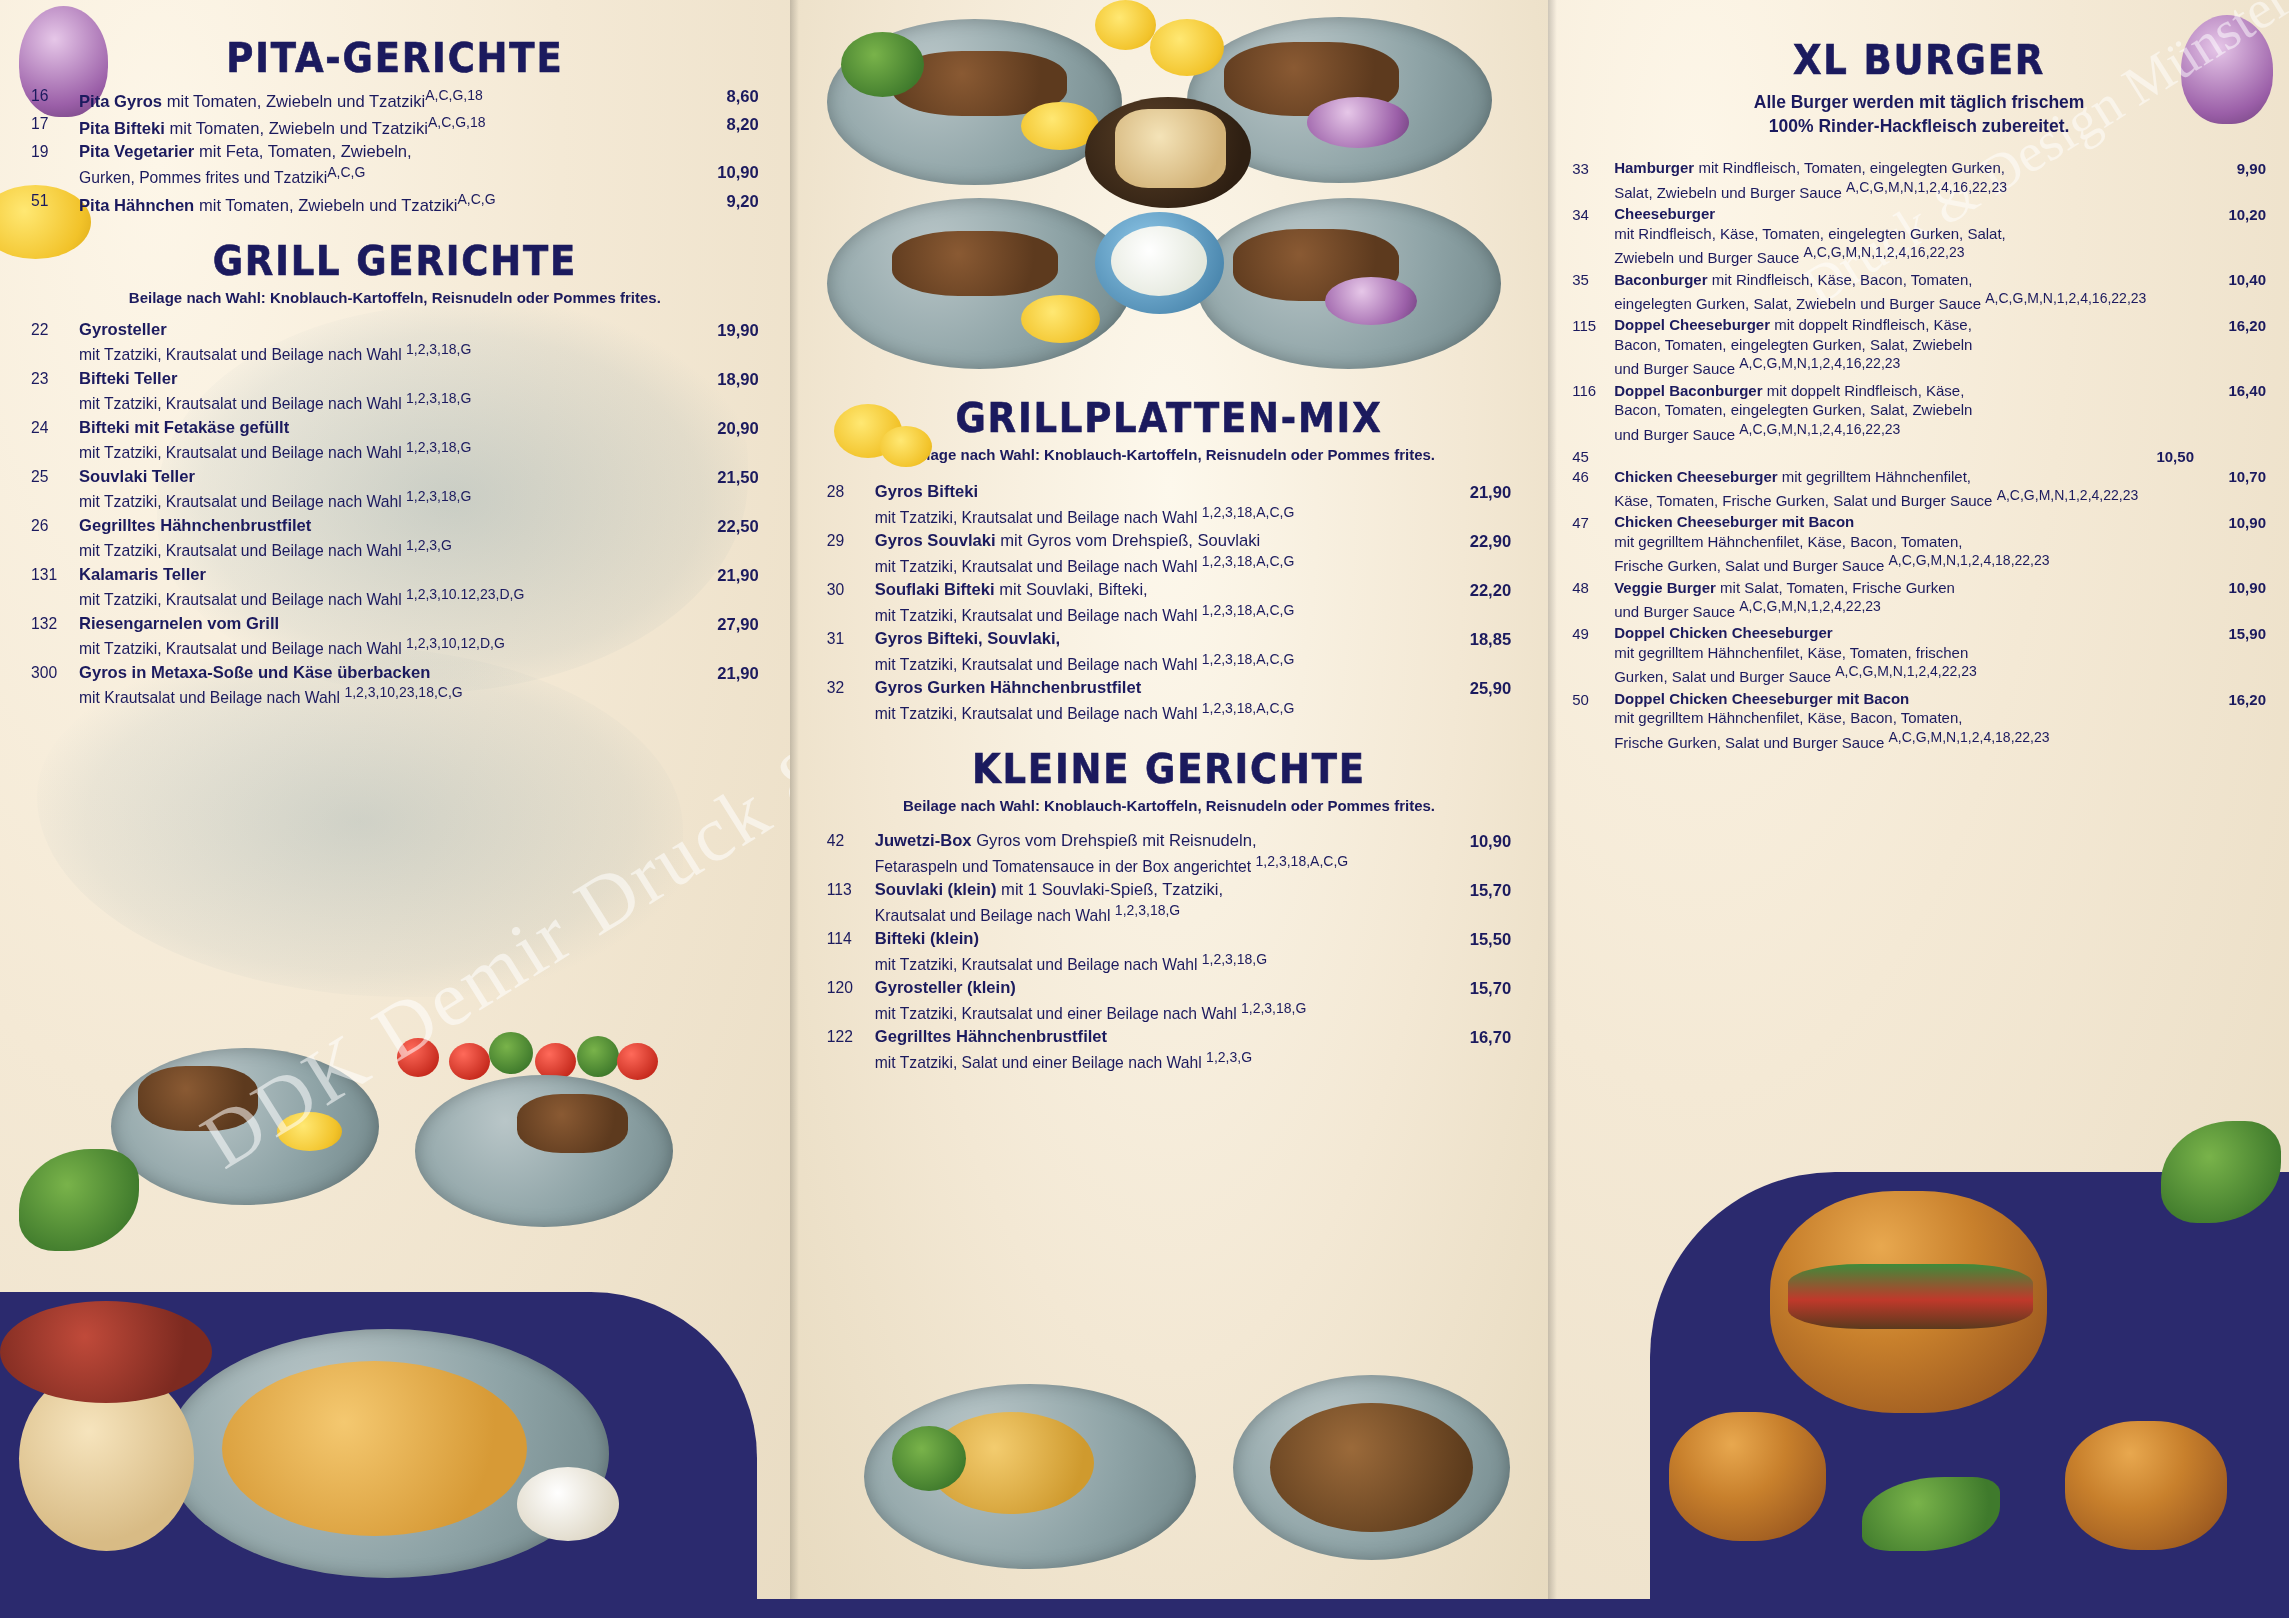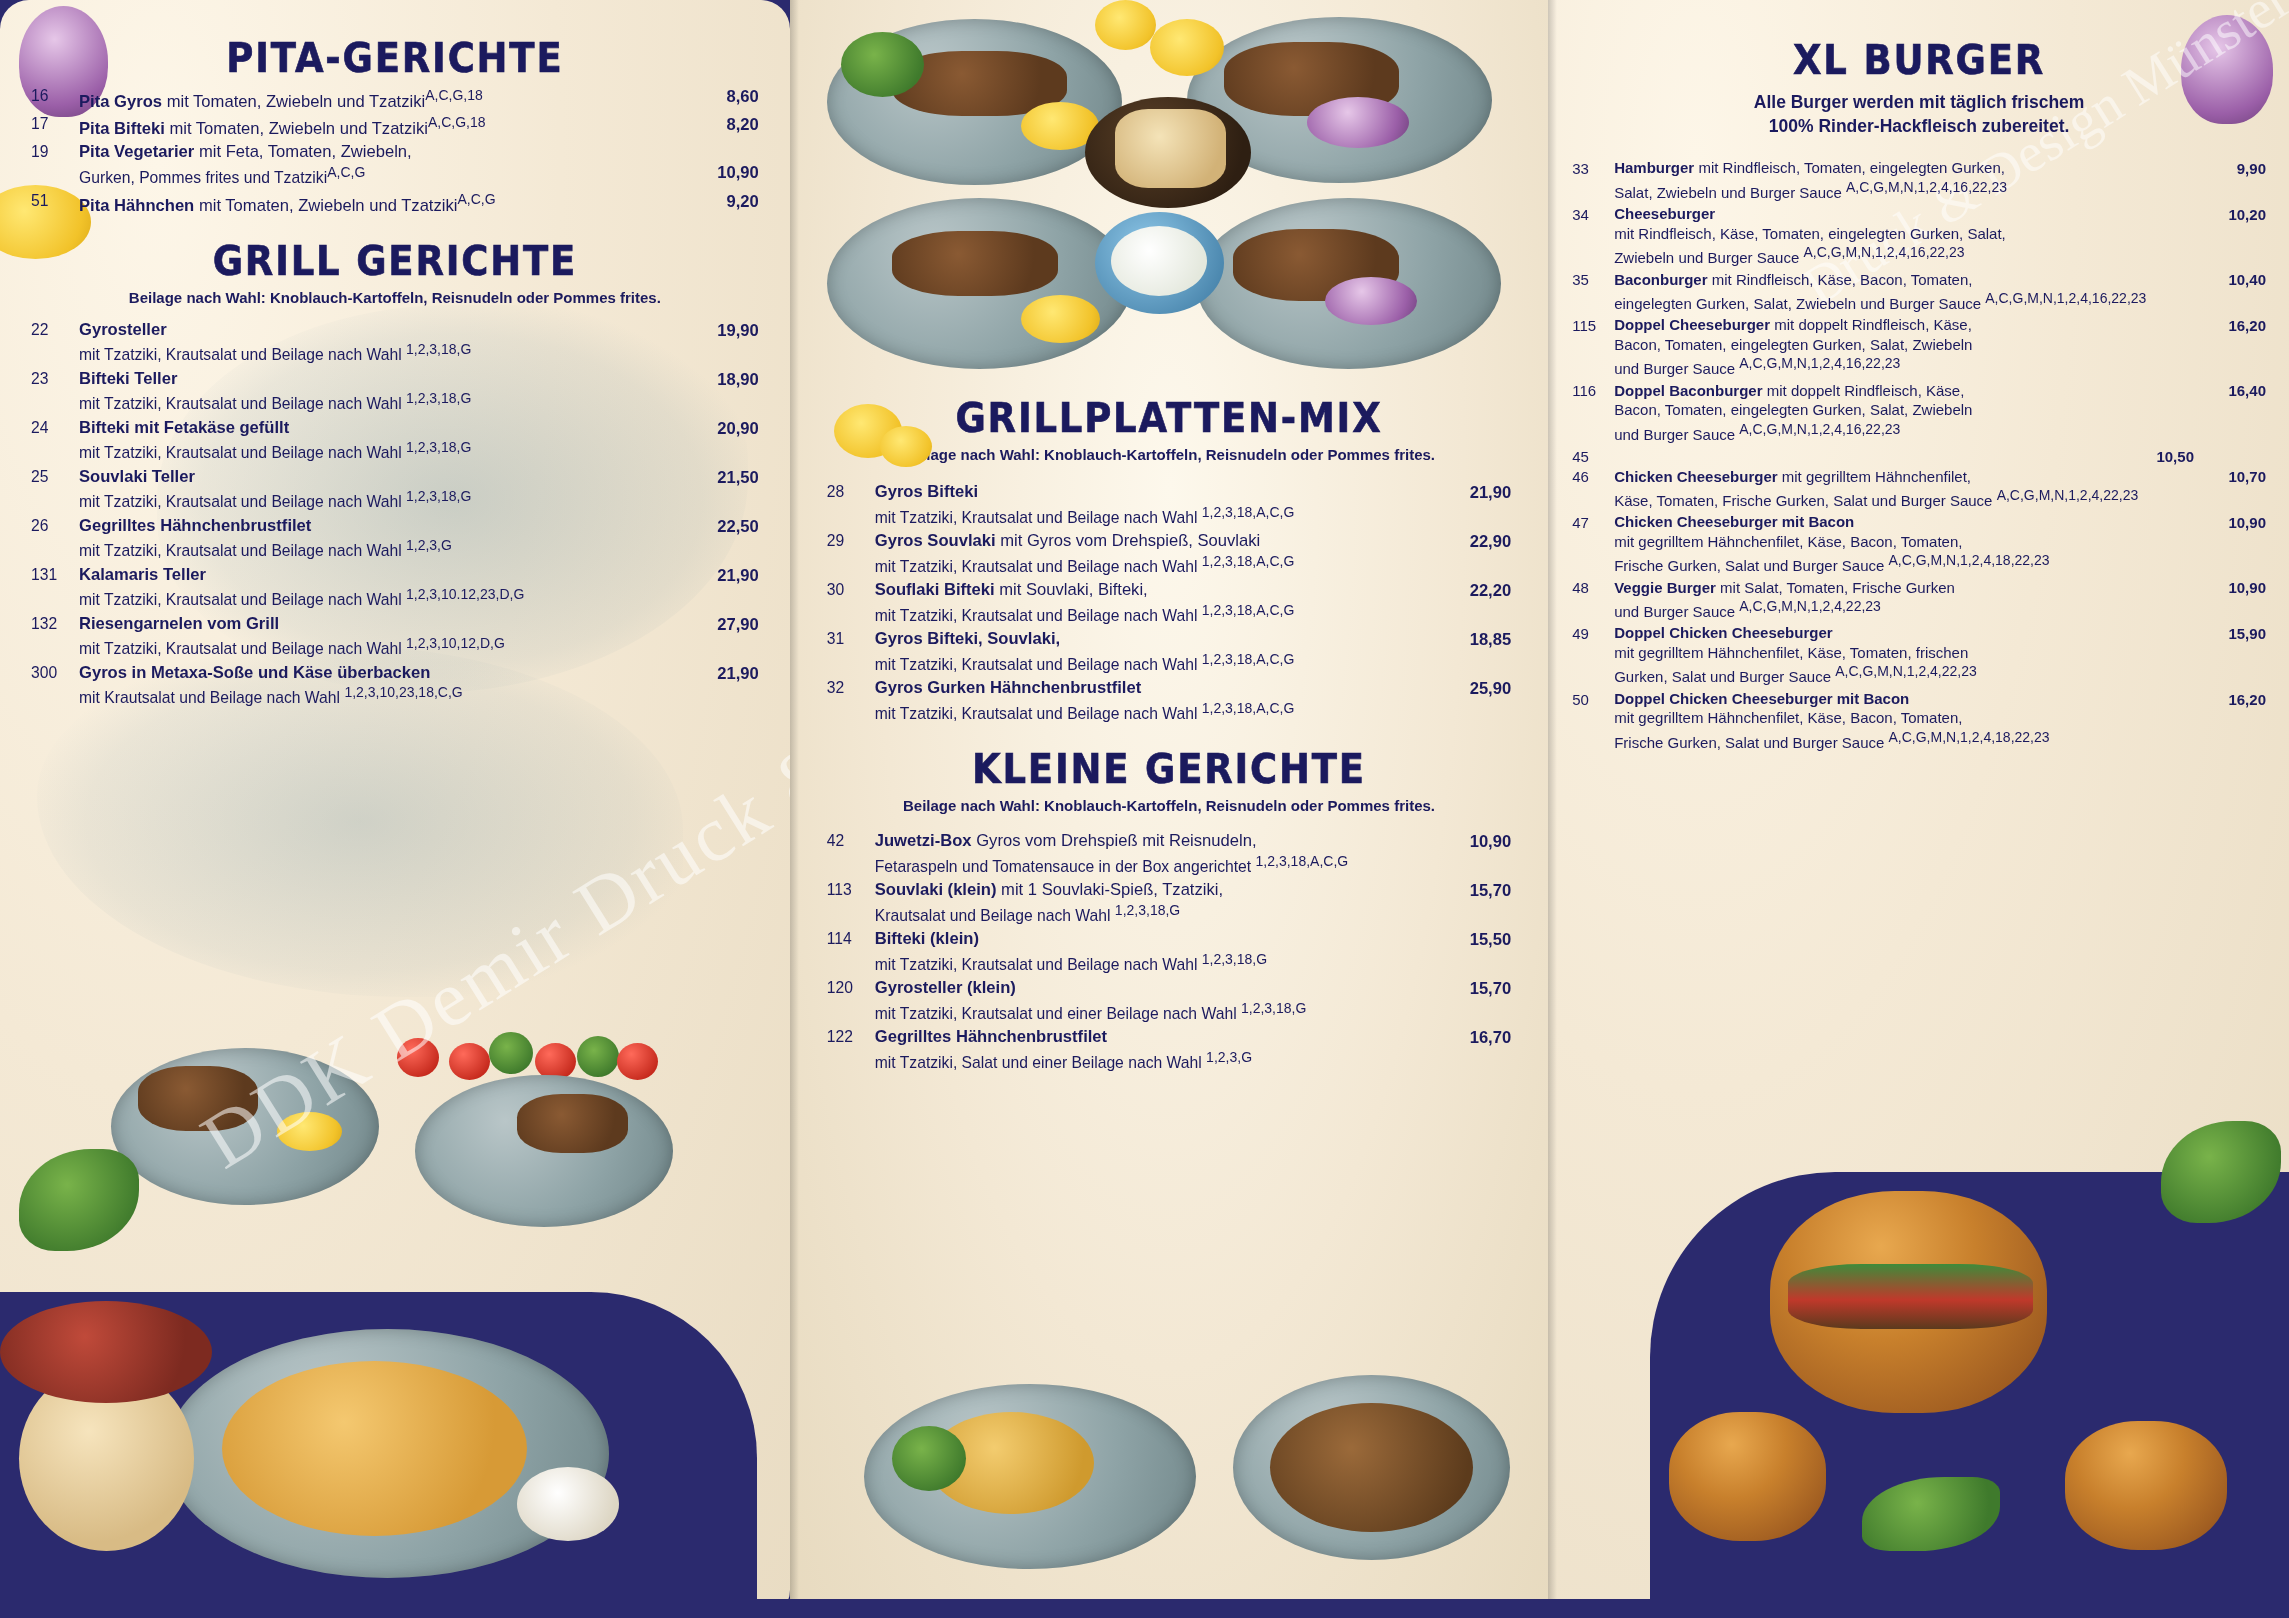--- a/index.html
+++ b/index.html
@@ -13,21 +13,21 @@
   }
   .page { position:absolute; inset:0; display:flex; }
 
   
   .col {
     position: relative;
     height: 100%;
     background:
       radial-gradient(ellipse at 20% 10%, #fdf6e8 0%, #f4e9d5 45%, #e9dcc3 100%);
   }
-  .col-left   { width: 807px; border-radius: 29px; }
+  .col-left   { width: 807px; }
   .col-mid    { width: 775px; background: radial-gradient(ellipse at 50% 30%, #fdf8ec 0%, #f3e8d4 55%, #e7dabf 100%); }
   .col-right  { width: 758px; }
 
   
   .sep {
     position:absolute; top:0; bottom:0; width:9.2px;
     background: linear-gradient(to right, rgba(0,0,0,.18), rgba(0,0,0,0));
   }
 
   

